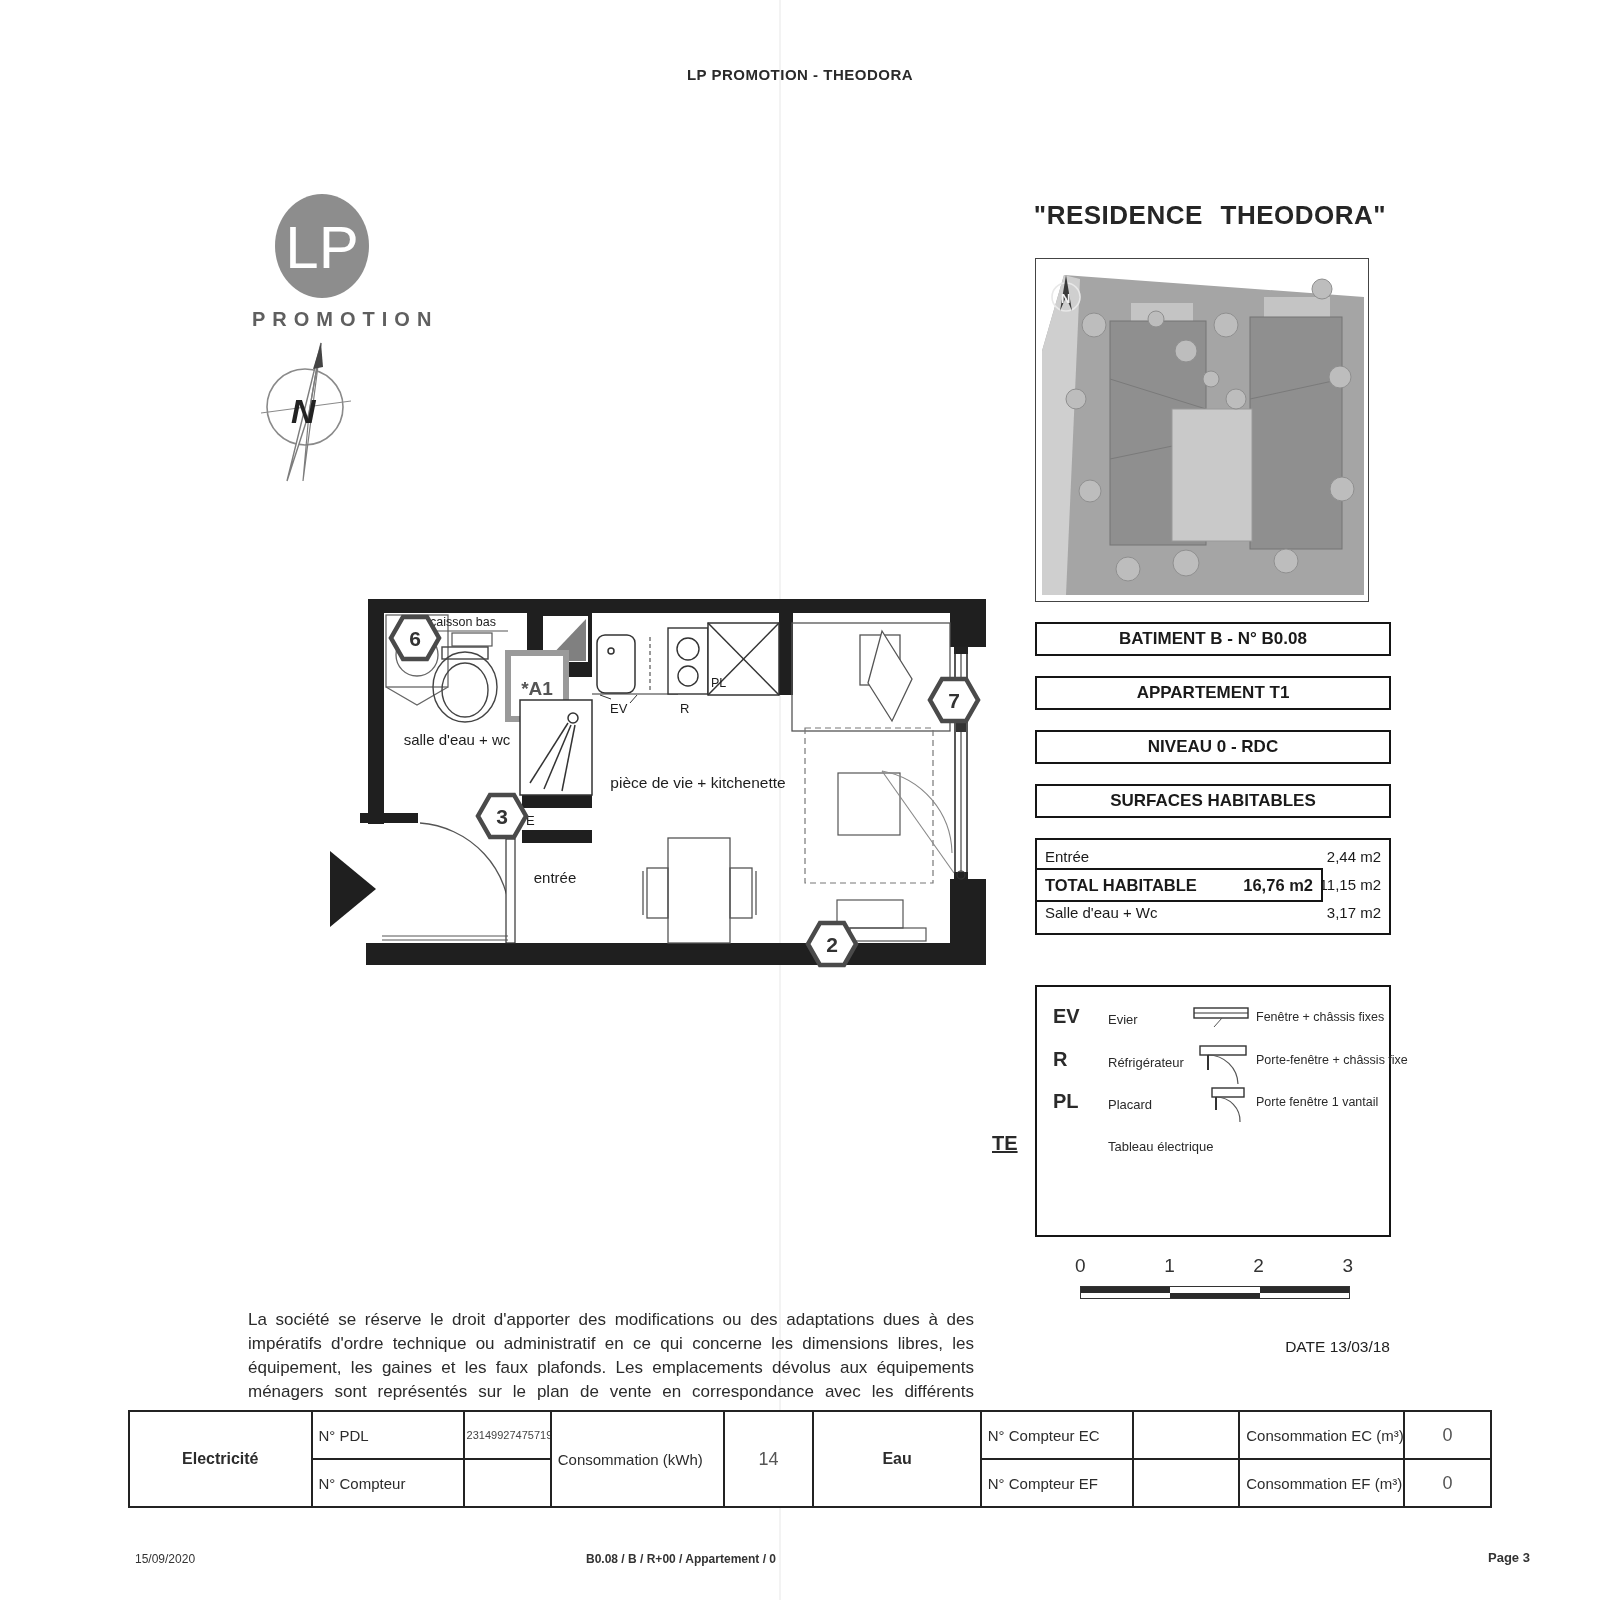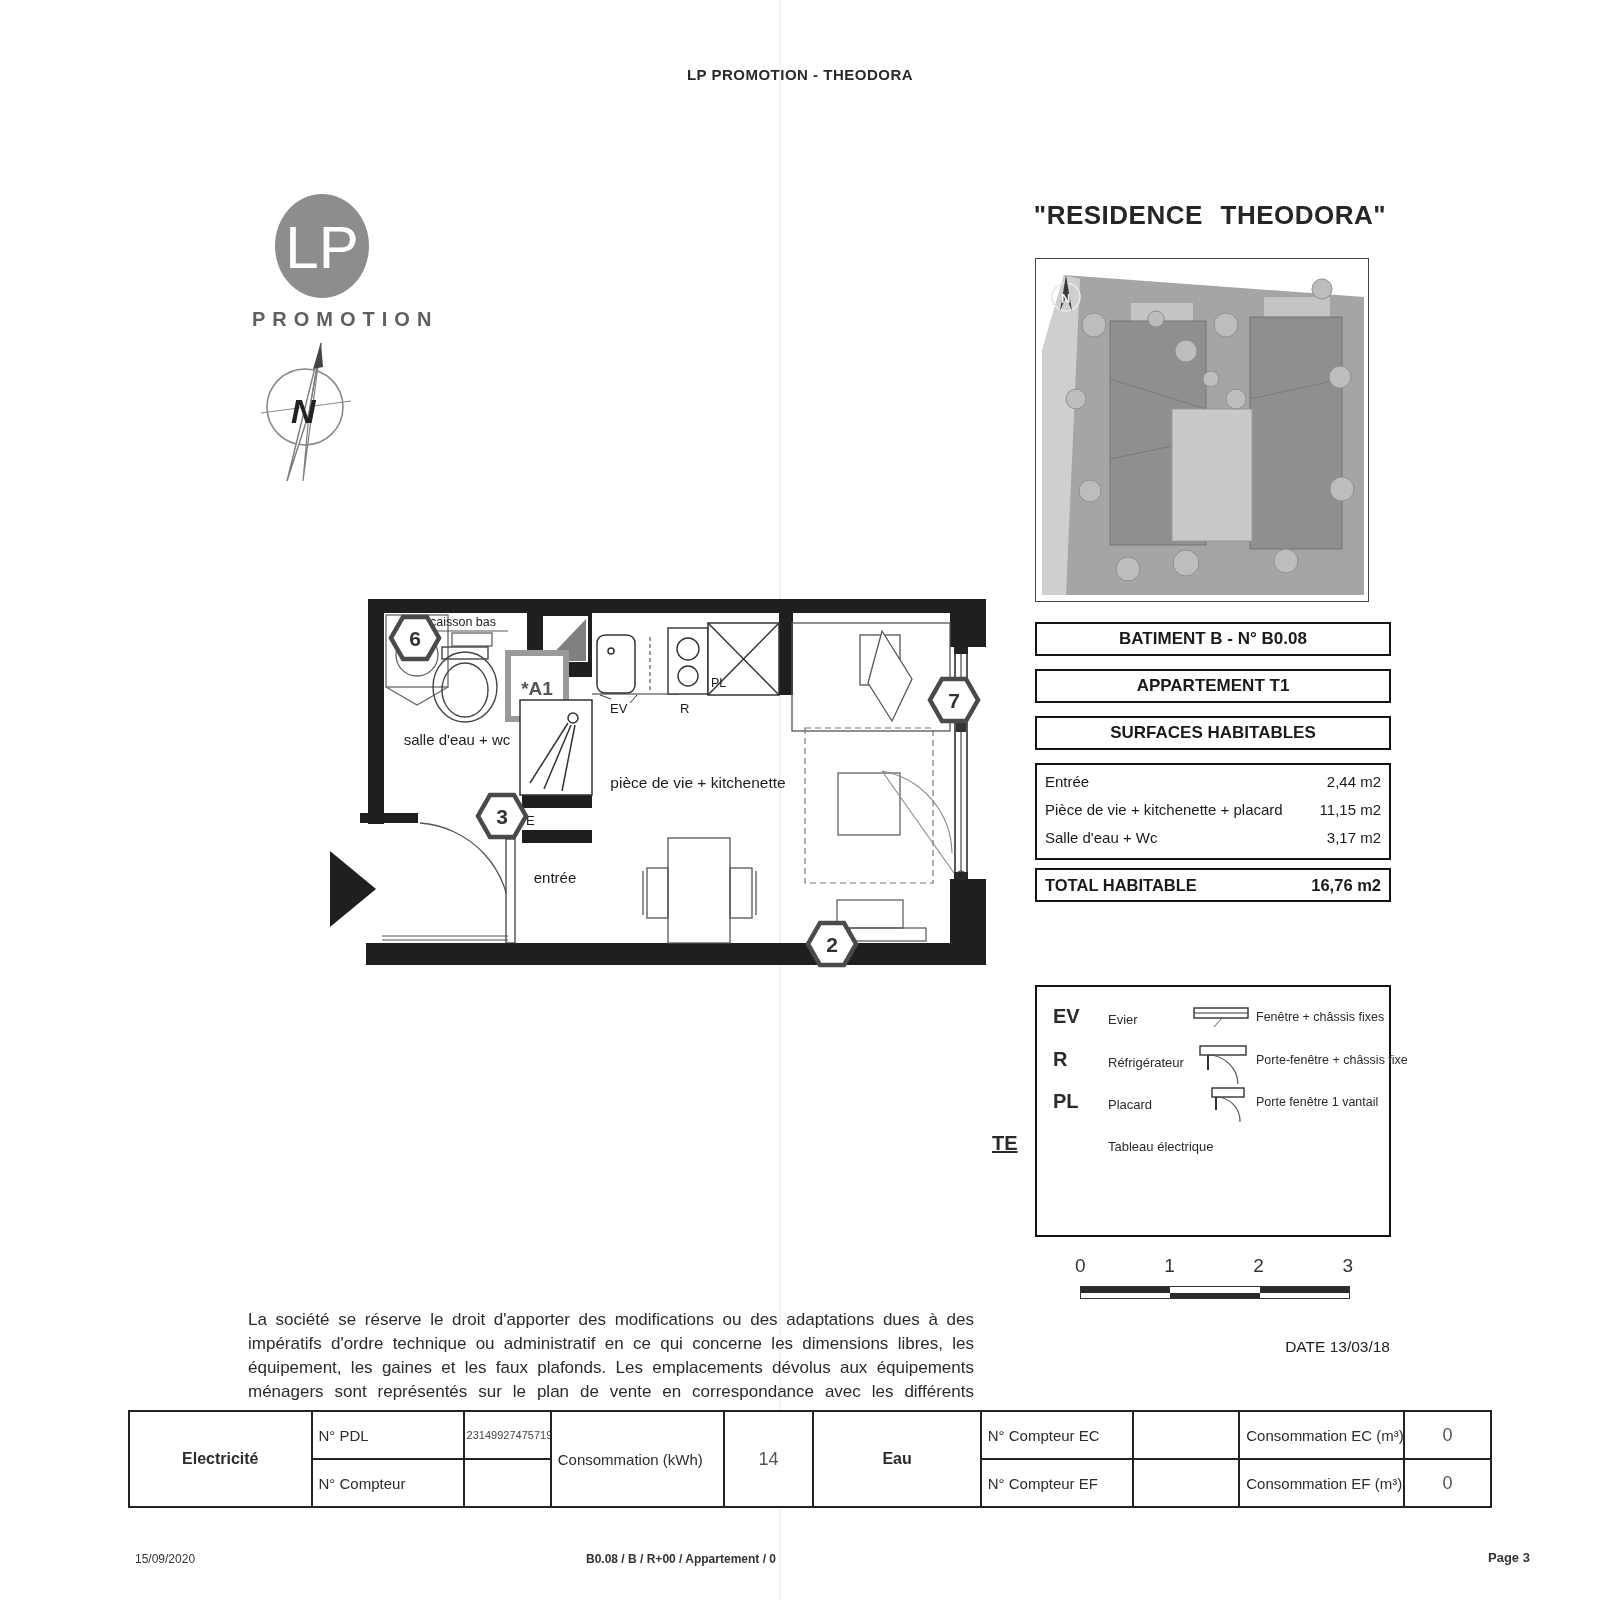--- a/index.html
+++ b/index.html
@@ -10,24 +10,24 @@
   .abs{position:absolute;}
   
   .doc-header{left:0;top:66px;width:1600px;text-align:center;font-size:15px;font-weight:bold;color:#2a2a2a;letter-spacing:.5px;}
   
   .logo{left:252px;top:192px;width:140px;text-align:center;}
   .logo-name{font-size:20px;font-weight:bold;color:#5f5f5f;letter-spacing:7px;text-align:right;}
   
   .res-title{left:1020px;top:200px;width:380px;text-align:center;font-size:26px;font-weight:bold;color:#262626;word-spacing:10px;letter-spacing:.5px;}
   .siteplan{left:1035px;top:258px;width:332px;height:342px;border:1px solid #444;background:#fff;}
   .info-col{left:1035px;top:622px;width:356px;}
-  .info-row{border:2px solid #151515;margin-bottom:13px;height:30px;line-height:30px;text-align:center;font-size:17px;font-weight:bold;background:#fff;}
+  .info-row{border:2px solid #151515;margin-bottom:20px;height:30px;line-height:30px;text-align:center;font-size:17px;font-weight:bold;background:#fff;}
   .surf-box{border:2px solid #151515;padding:3px 8px 6px 8px;background:#fff;}
   .surf-line{display:flex;justify-content:space-between;font-size:15px;height:28px;line-height:28px;}
-  .total-box{left:1035px;top:868px;width:356px;border:2px solid #151515;height:34px;display:flex;justify-content:space-between;align-items:center;padding:0 8px;font-size:16.5px;font-weight:bold;background:#fff;box-sizing:border-box;}
+  .total-box{left:1035px;top:868px;width:288px;border:2px solid #151515;height:34px;display:flex;justify-content:space-between;align-items:center;padding:0 8px;font-size:16.5px;font-weight:bold;background:#fff;box-sizing:border-box;}
   
   .legend-box{left:1035px;top:985px;width:352px;height:248px;border:2.5px solid #151515;background:#fff;}
   .leg-code{position:absolute;font-size:20px;font-weight:bold;color:#2a2a2a;}
   .leg-label{position:absolute;font-size:13px;color:#2a2a2a;}
   .leg-symlabel{position:absolute;font-size:12.5px;color:#2a2a2a;}
   
   .scale-nums{left:1075px;top:1255px;width:278px;display:flex;justify-content:space-between;font-size:19px;color:#333;}
   .scale-bar{left:1080px;top:1286px;width:270px;height:13px;border:1px solid #333;box-sizing:border-box;}
   .scale-row{display:flex;height:50%;}
   .scale-seg{width:90px;height:100%;}
@@ -252,20 +252,21 @@
   </g>
   <g>
     <polygon points="612,96 636,96 648,117 636,138 612,138 600,117" fill="#ffffff" stroke="#4a4a4a" stroke-width="4.5"></polygon>
     <text x="624" y="125" text-anchor="middle" font-size="21" font-weight="bold" fill="#333">7</text>
   </g>
 </svg>
 
 <div class="abs info-col">
   <div class="info-row">BATIMENT B - N° B0.08</div>
   <div class="info-row">APPARTEMENT T1</div>
+  <div class="info-row">NIVEAU 0 - RDC</div>
   <div class="info-row">SURFACES HABITABLES</div>
   <div class="surf-box">
     <div class="surf-line">
       <span>Entrée</span>
       <span>2,44 m2</span>
     </div>
     <div class="surf-line">
       <span>Pièce de vie + kitchenette + placard</span>
       <span>11,15 m2</span>
     </div>

